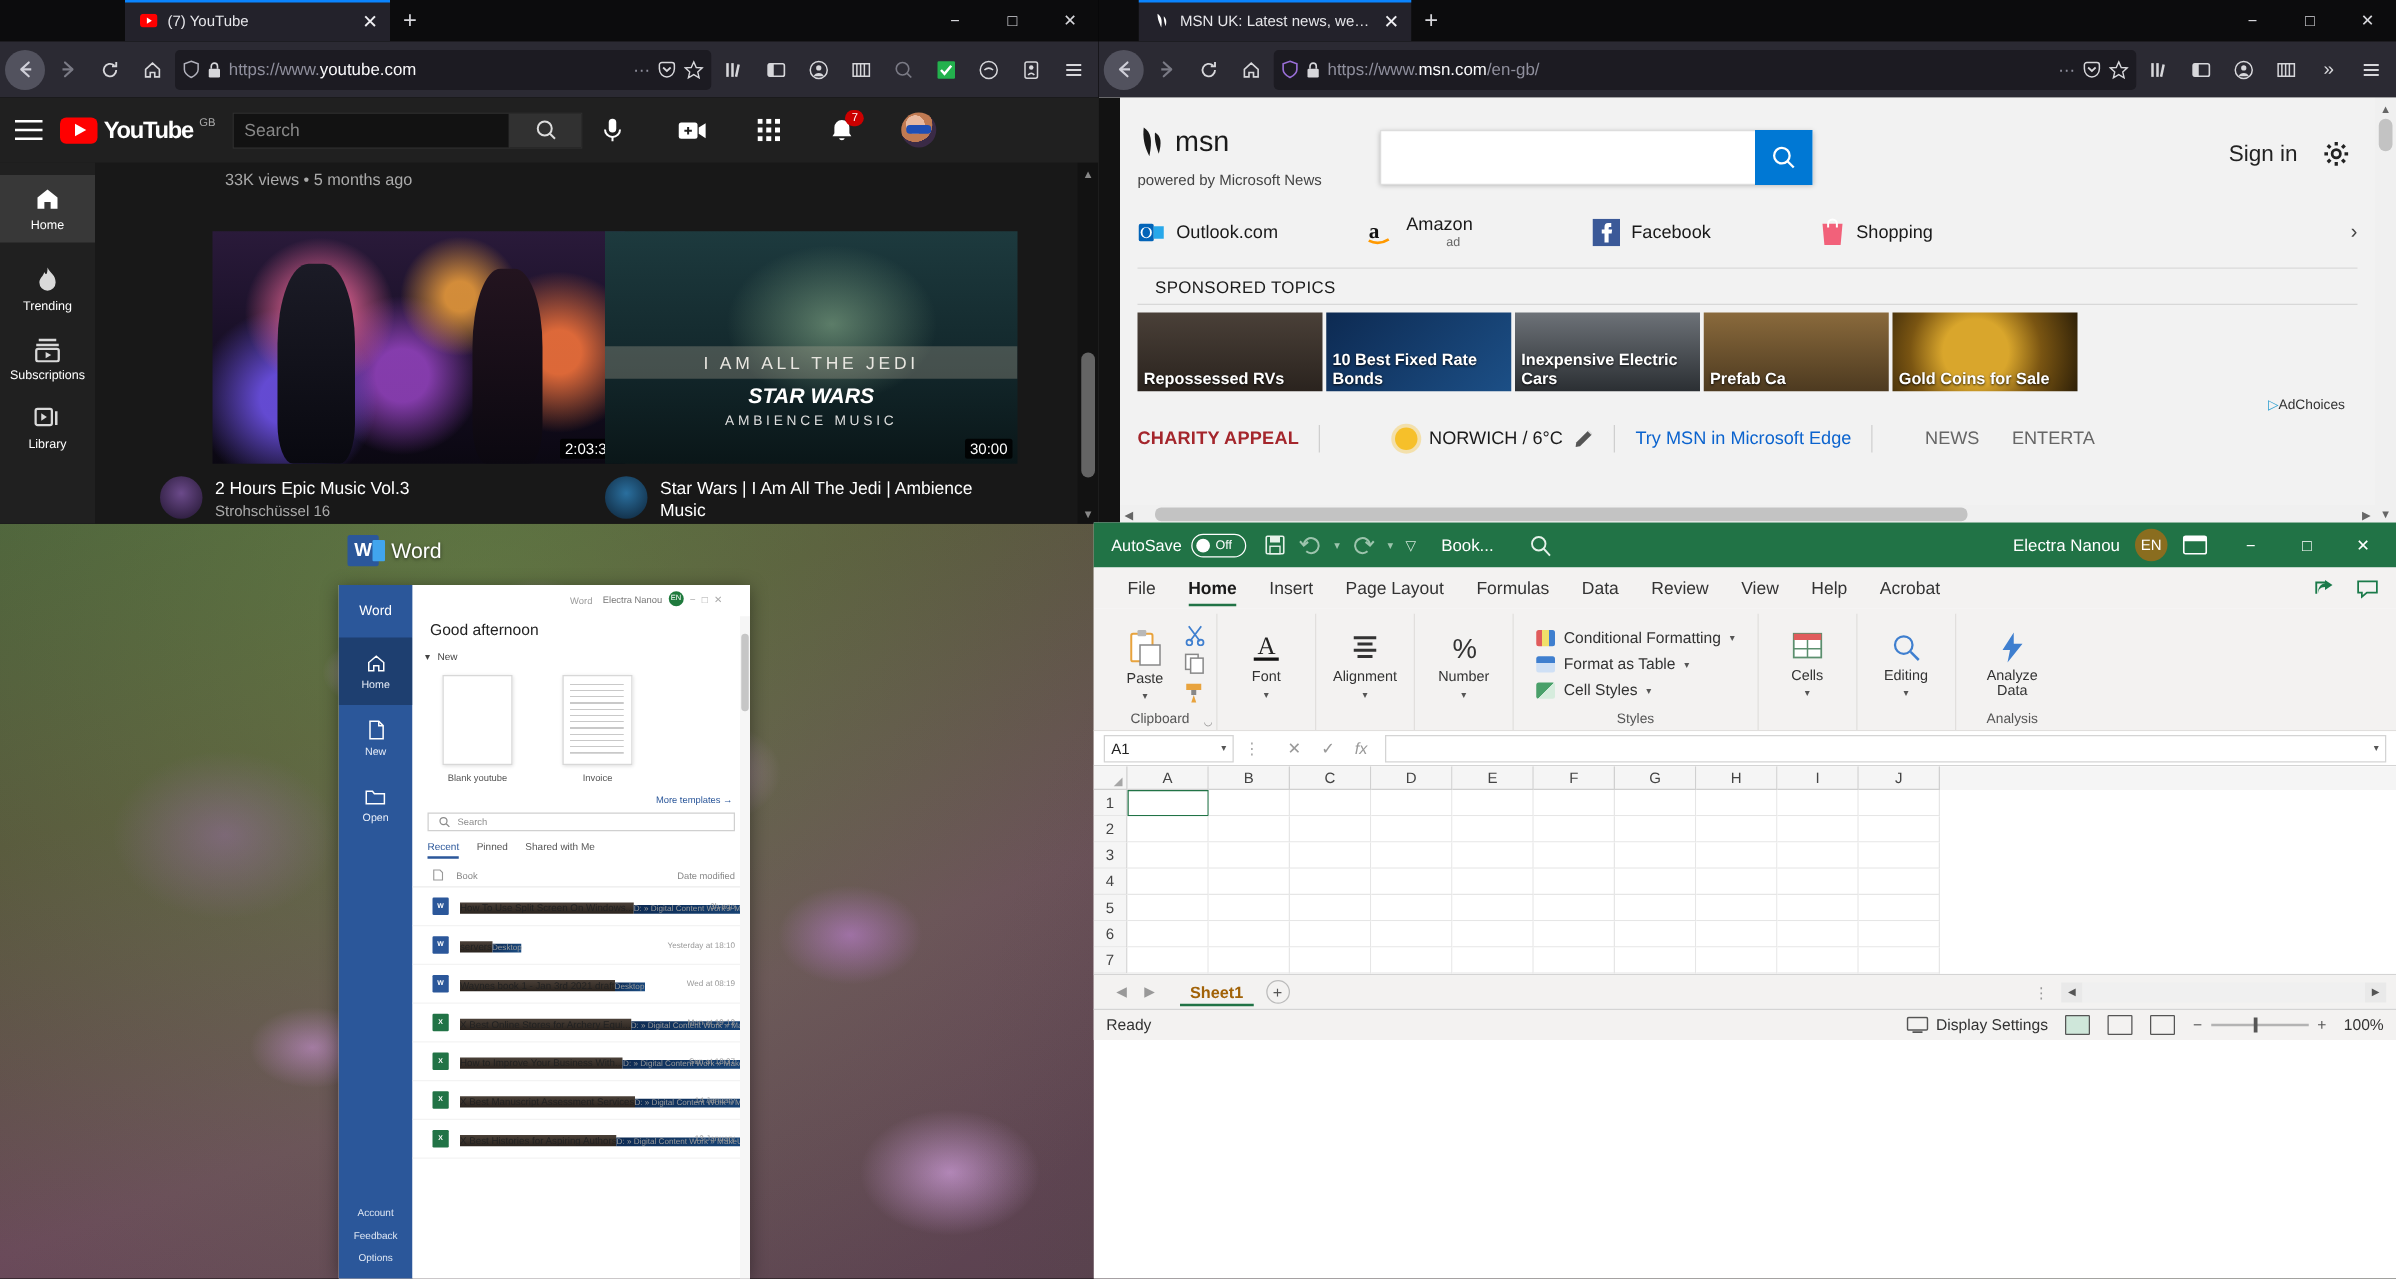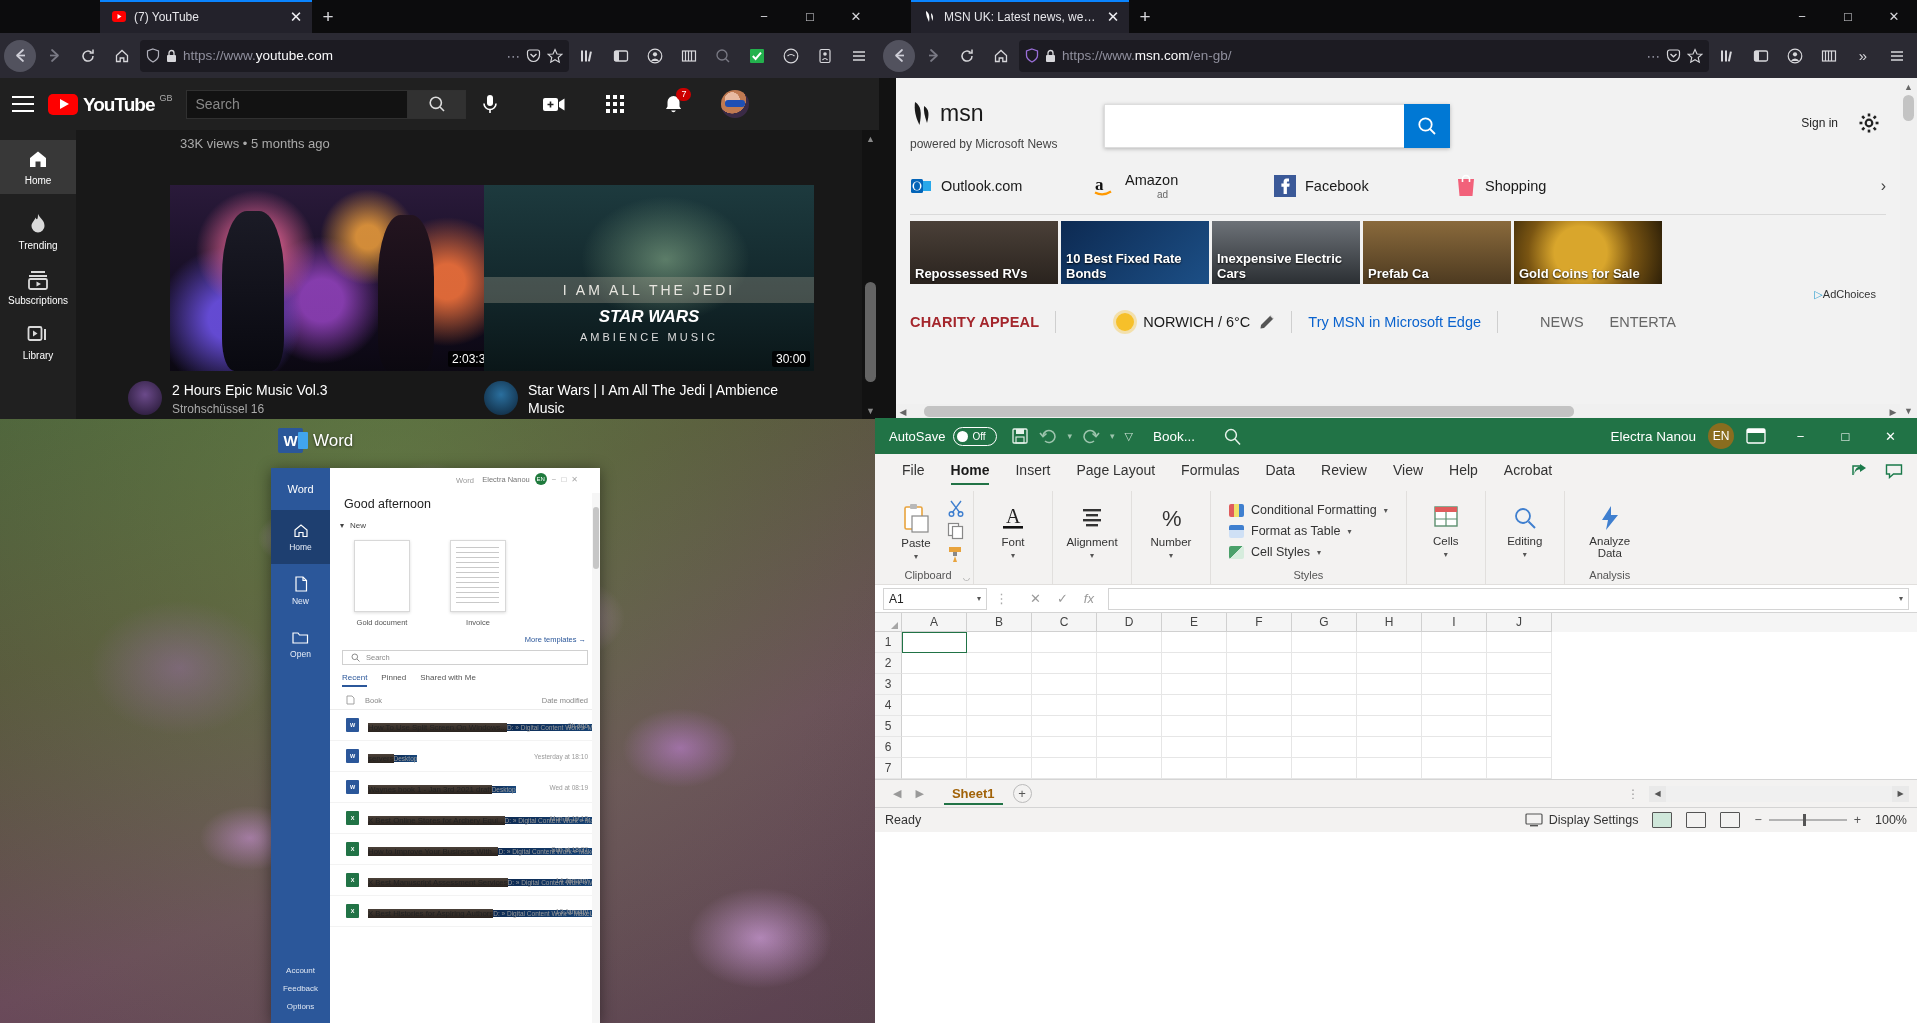--- a/index.html
+++ b/index.html
@@ -133,21 +133,21 @@
   .msn-brand { width:180px; }
   .msn-logo { display:flex; align-items:center; gap:6px; }
   .msn-logo-mark { font-size:25px; color:#1a1a1a; font-weight:bold; line-height:1; }
   .msn-logo-text { font-size:23px; color:#1a1a1a; }
   .msn-powered { font-size:12px; color:#444; padding-top:10px; }
   .msn-searchwrap { display:flex; margin-top:4px; box-shadow:0 1px 4px rgba(0,0,0,.25); }
   .msn-searchwrap input { width:300px; height:44px; border:1px solid #ddd; border-right:0; outline:0;
                           background:#fff; padding:0 12px; font-size:14px; font-family:"Liberation Sans", sans-serif; }
   .msn-searchbtn { width:46px; height:44px; background:#0078d4; display:flex; align-items:center; justify-content:center; color:#fff; }
   .msn-signin { margin-left:auto; display:flex; align-items:center; gap:20px; padding-top:12px; }
-  .msn-signin .sg { font-size:12px; color:#222; }
+  .msn-signin .sg { font-size:18px; color:#222; }
   .msn-links { display:flex; align-items:center; gap:0; padding:20px 14px 0 14px; }
   .msn-link { display:flex; align-items:center; gap:9px; width:182px; }
   .msn-link .lbl { font-size:14.5px; color:#1a1a1a; }
   .msn-link .sub { font-size:10px; color:#666; display:block;margin-left:32px; }
   .msn-divider { border-top:1px solid #dadada; margin:14px 14px 0 14px; }
   .msn-sponsored { font-size:13.5px; color:#1a1a1a; letter-spacing:.3px; padding:7px 0 6px 14px;
                    border-bottom:1px solid #d8d8d8; margin:0 14px; }
   .msn-tiles { display:flex; gap:3px; padding:6px 0 0 14px; }
   .msn-tile { width:148px; height:63px; position:relative; overflow:hidden; }
   .msn-tile .cap { position:absolute; left:5px; right:4px; bottom:3px; color:#fff; font-size:13px;
@@ -753,20 +753,21 @@
             <svg width="20" height="24" viewBox="0 0 20 24">
                 <path d="M2 5 h16 l-1.5 17 h-13 Z" fill="#f2617a"></path>
                 <path d="M6.5 8 V5 a3.5 3.5 0 0 1 7 0 V8" stroke="#fff" stroke-width="1.6" fill="none"></path>
               </svg>
             <span class="lbl">Shopping</span>
           </div>
           <div style="margin-left:auto; color:#444; font-size:16px;">›</div>
         </div>
 
         <div class="msn-divider"></div>
+        <div class="msn-sponsored">SPONSORED TOPICS</div>
 
         <div class="msn-tiles">
           <div class="msn-tile t1">
               <span class="cap">Repossessed RVs</span>
             </div>
           <div class="msn-tile t2">
               <span class="cap">10 Best Fixed Rate Bonds</span>
             </div>
           <div class="msn-tile t3">
               <span class="cap">Inexpensive Electric Cars</span>
@@ -868,21 +869,21 @@
 
         <div class="word-good">Good afternoon</div>
         <div class="word-newrow">
           <span>▾</span>
           <span>New</span>
         </div>
 
         <div class="word-templates">
           <div class="word-tpl">
             <div class="pv"></div>
-            <div class="cap">Gold document</div>
+            <div class="cap">Blank youtube</div>
           </div>
           <div class="word-tpl">
             <div class="pv invoice"></div>
             <div class="cap">Invoice</div>
           </div>
         </div>
 
         <div class="word-more">More templates →</div>
 
         <div class="word-searchbox">

